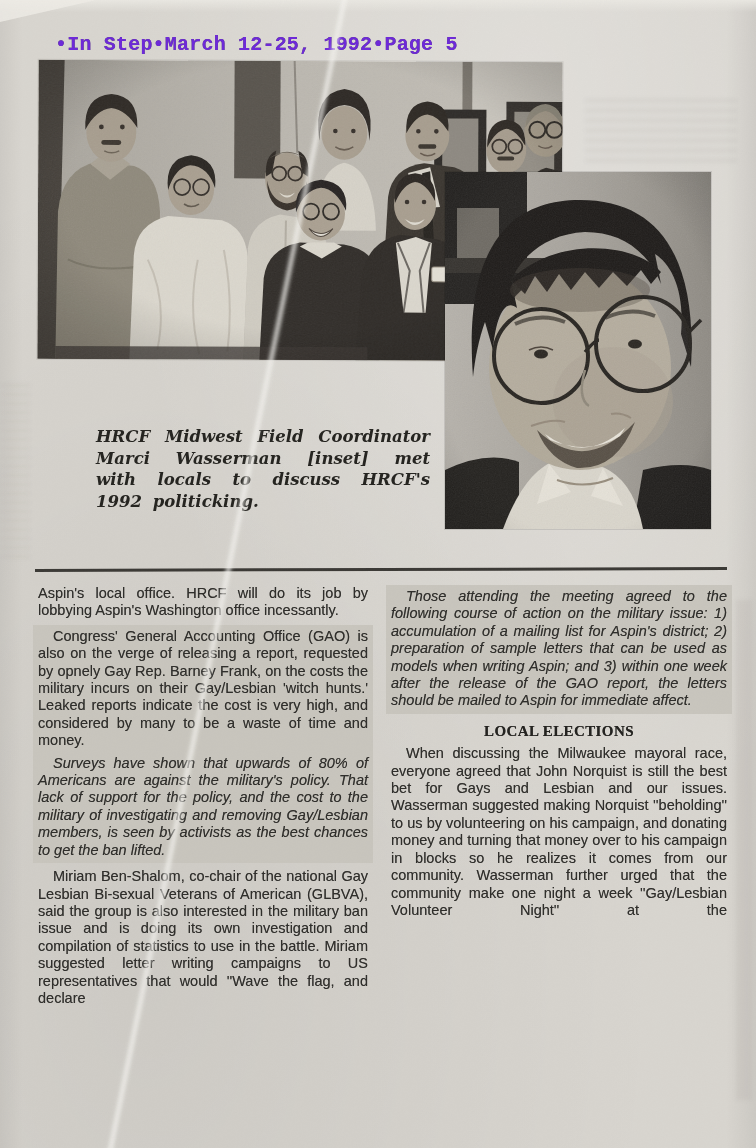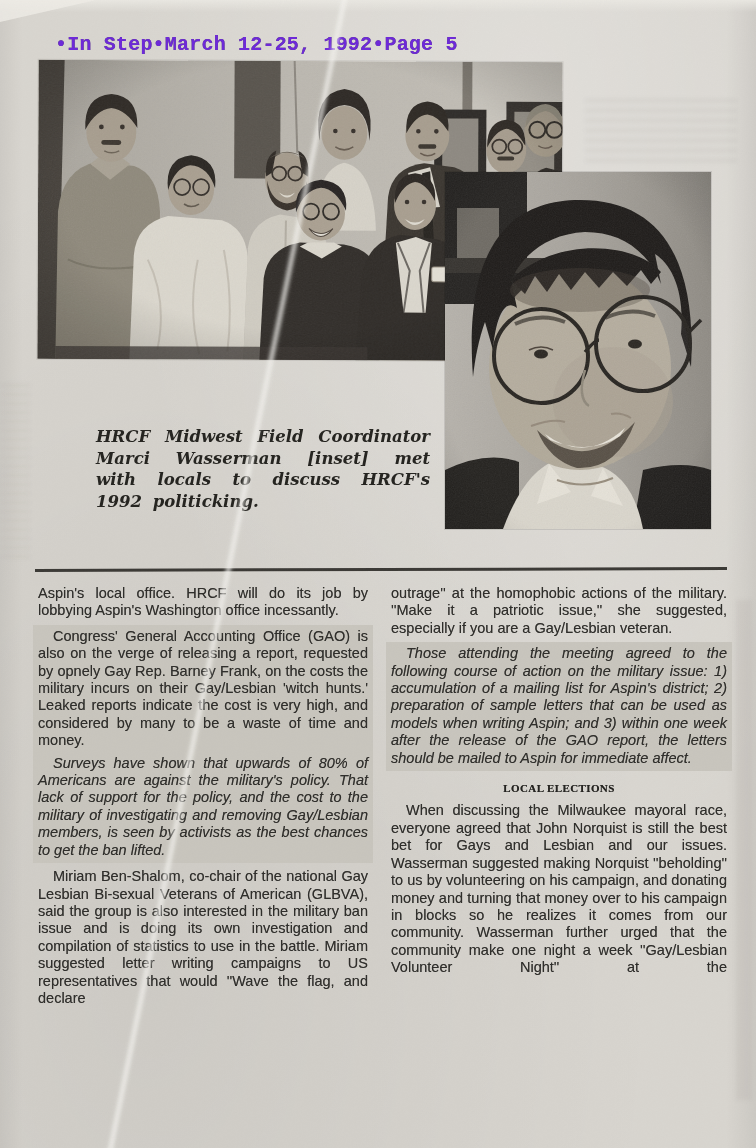--- a/index.html
+++ b/index.html
@@ -33,21 +33,21 @@
   .rule{left:35px;top:568px;width:692px;height:3px;background:#3b3935;transform:rotate(-.15deg);}
   
   .col{top:585px;font-size:14.5px;line-height:17.4px;text-align:justify;color:#2e2d2a;text-shadow:0 0 .35px rgba(46,45,42,.55);z-index:2;}
   .col-left{left:38px;width:330px;}
   .col-right{left:391px;width:336px;}
   .col p{margin:0 0 5px 0;}
   .indent{text-indent:15px;}
   .hl{background:#c8c5bd;margin:0 -5px 5px;padding:3px 5px 4px;}
   .hl p:last-child{margin-bottom:0;font-style:italic;}
   .just-last{text-align-last:justify;}
-  .col-heading{font-family:"Liberation Serif",serif;font-weight:bold;font-size:11px;letter-spacing:.4px;text-align:center;color:#23221f;margin:9px 0 5px;text-shadow:0 0 .4px rgba(35,34,31,.7);}
+  .col-heading{font-family:"Liberation Serif",serif;font-weight:bold;font-size:15px;letter-spacing:.4px;text-align:center;color:#23221f;margin:9px 0 5px;text-shadow:0 0 .4px rgba(35,34,31,.7);}
   
   .grain{left:0;top:0;width:756px;height:1148px;z-index:8;pointer-events:none;opacity:.5;}
 </style>
 </head>
 <body>
 
 <div class="abs top-edge"></div>
 <div class="abs corner-sliver"></div>
 <div class="abs ghost ghost-tr"></div>
 <div class="abs ghost ghost-left"></div>
@@ -240,21 +240,20 @@
 <div class="abs col col-left">
   <p>Aspin's local office. HRCF will do its job by lobbying Aspin's Washington office incessantly.</p>
   <div class="hl">
     <p class="indent">Congress' General Accounting Office (GAO) is also on the verge of releasing a report, requested by opnely Gay Rep. Barney Frank, on the costs the military incurs on their Gay/Lesbian 'witch hunts.' Leaked reports indicate the cost is very high, and considered by many to be a waste of time and money.</p>
     <p class="indent">Surveys have shown that upwards of 80% of Americans are against the military's policy. That lack of support for the policy, and the cost to the military of investigating and removing Gay/Lesbian members, is seen by activists as the best chances to get the ban lifted.</p>
   </div>
   <p class="indent just-last">Miriam Ben-Shalom, co-chair of the national Gay Lesbian Bi-sexual Veterans of American (GLBVA), said the group is also interested in the military ban issue and is doing its own investigation and compilation of statistics to use in the battle. Miriam suggested letter writing campaigns to US representatives that would ''Wave the flag, and declare</p>
 </div>
 
 <div class="abs col col-right">
-  <p>outrage'' at the homophobic actions of the military. ''Make it a patriotic issue,'' she suggested, especially if you are a Gay/Lesbian veteran.</p>
   <div class="hl">
     <p class="indent">Those attending the meeting agreed to the following course of action on the military issue: 1) accumulation of a mailing list for Aspin's district; 2) preparation of sample letters that can be used as models when writing Aspin; and 3) within one week after the release of the GAO report, the letters should be mailed to Aspin for immediate affect.</p>
   </div>
   <div class="col-heading">LOCAL ELECTIONS</div>
   <p class="indent just-last">When discussing the Milwaukee mayoral race, everyone agreed that John Norquist is still the best bet for Gays and Lesbian and our issues. Wasserman suggested making Norquist ''beholding'' to us by volunteering on his campaign, and donating money and turning that money over to his campaign in blocks so he realizes it comes from our community. Wasserman further urged that the community make one night a week ''Gay/Lesbian Volunteer Night'' at the</p>
 </div>
 
 <div class="abs crease"></div>
 
 <svg class="abs grain" viewBox="0 0 756 1148" preserveAspectRatio="none">

